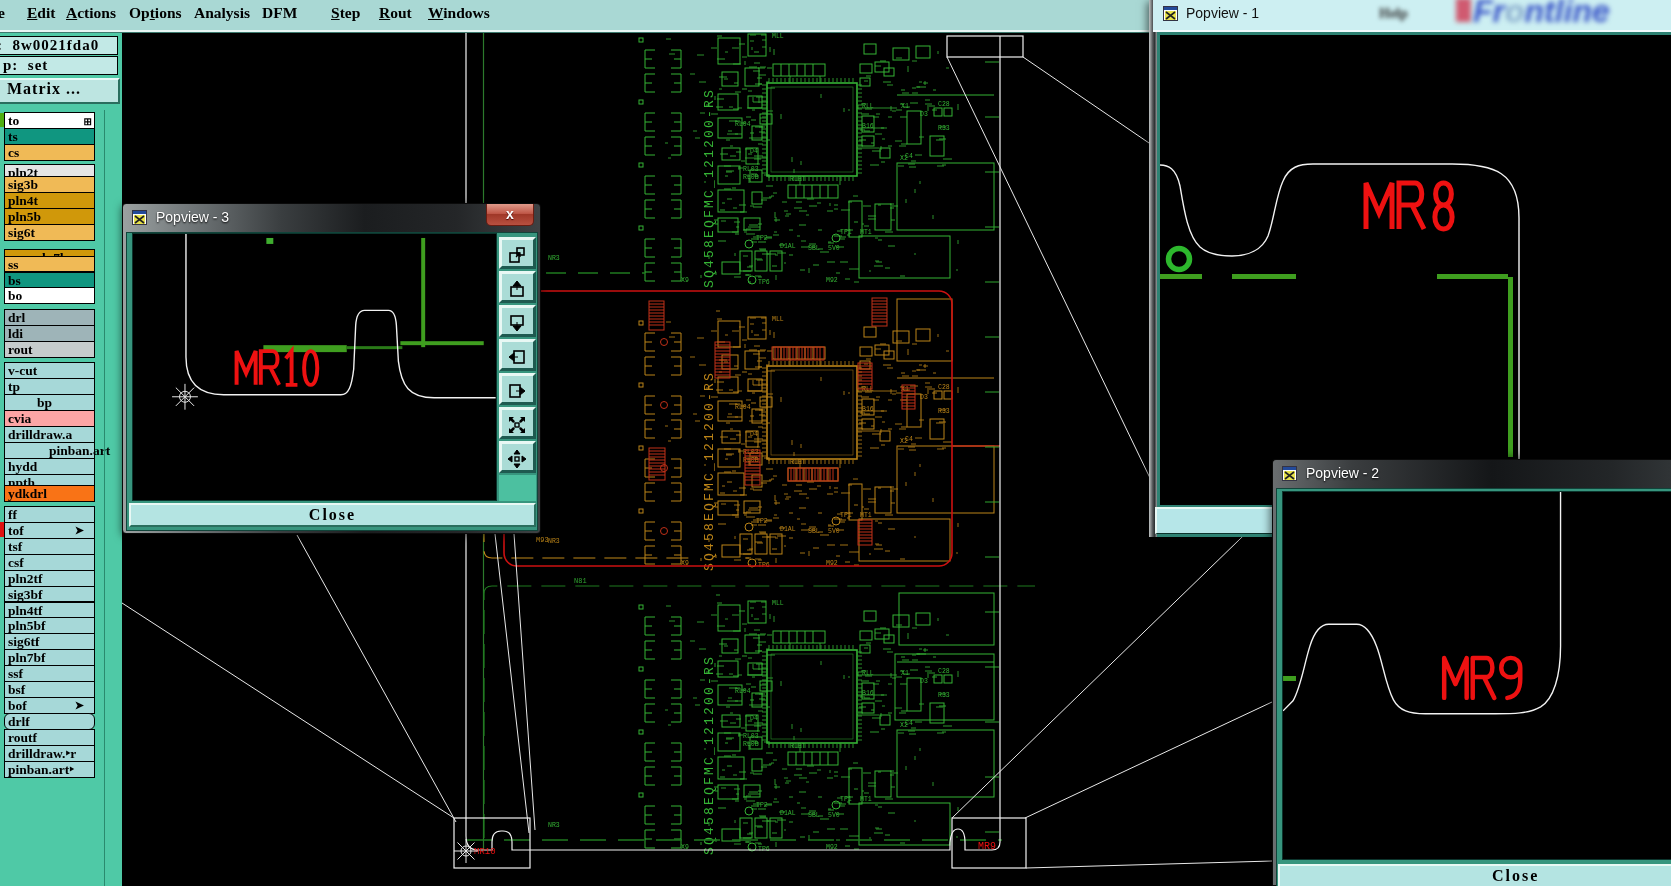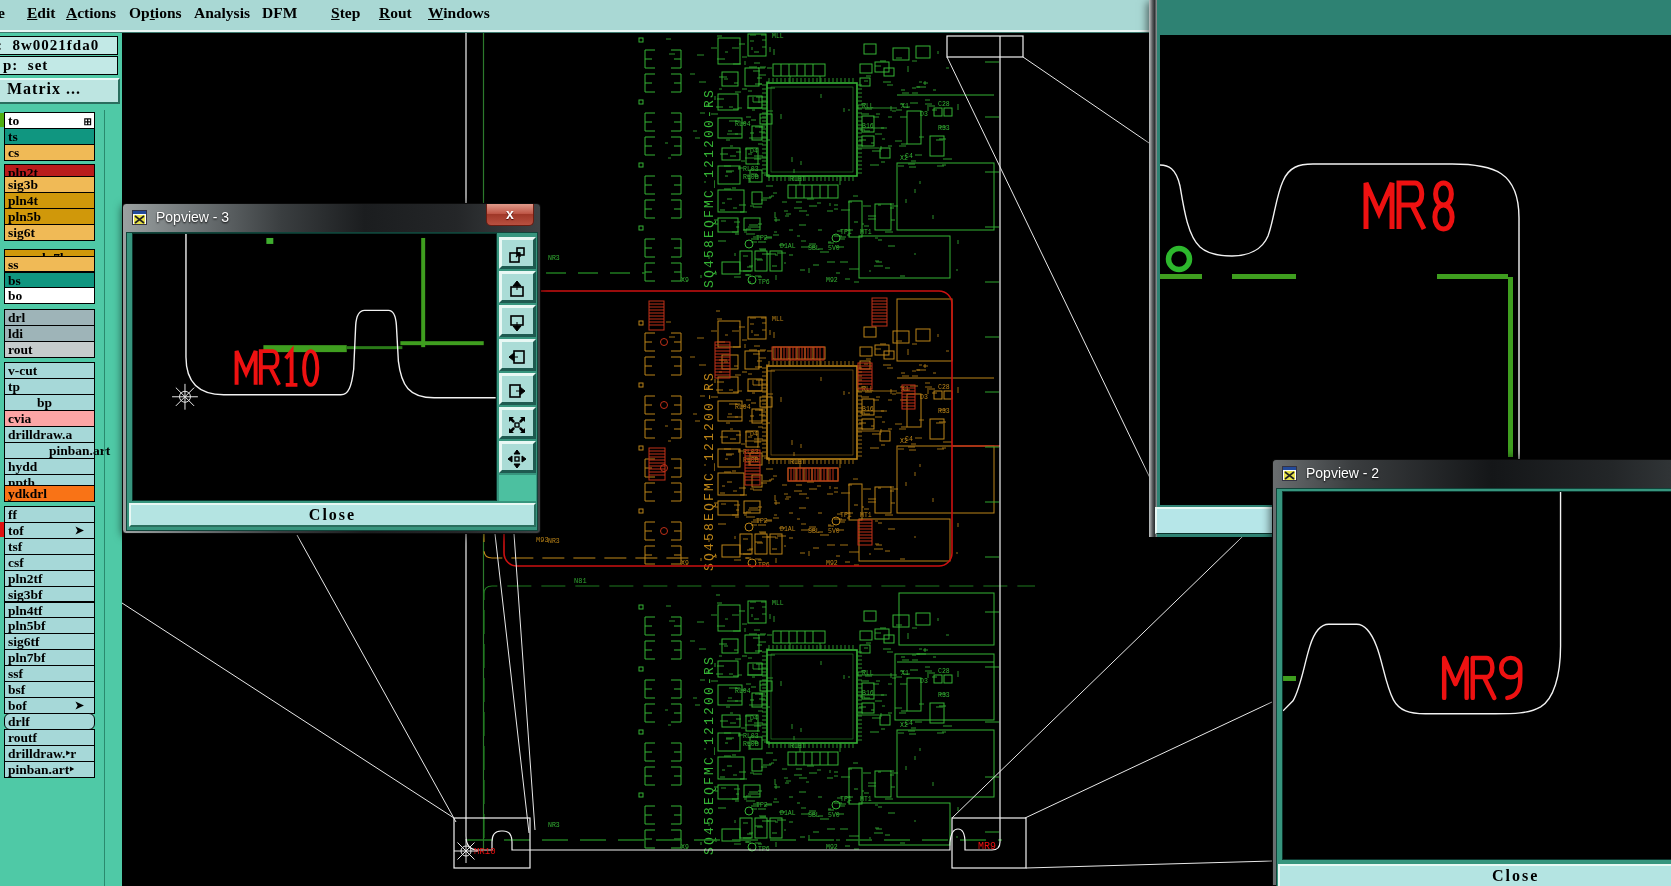--- a/index.html
+++ b/index.html
@@ -36,21 +36,21 @@
   <div class="abs" style="left:-30px;top:3px;width:148px;height:19px;background:#c2e9e6;border:1px solid #000;font-family:'Liberation Serif',serif;font-weight:bold;font-size:15px;letter-spacing:1px;padding-left:26px;">:&nbsp; 8w0021fda0</div>
 
   <div class="abs" style="left:-30px;top:23px;width:148px;height:19px;background:#c2e9e6;border:1px solid #000;font-family:'Liberation Serif',serif;font-weight:bold;font-size:15px;letter-spacing:1px;padding-left:32px;">p:&nbsp; set</div>
 
   <div class="abs" style="left:-30px;top:45px;width:150px;height:26px;background:#bde5e1;border:1px solid #000;border-top:2px solid #eafaf8;border-left:2px solid #eafaf8;border-right:2px solid #2a6e5e;border-bottom:2px solid #2a6e5e;font-family:'Liberation Serif',serif;font-weight:bold;font-size:16px;letter-spacing:1px;padding-left:35px;">Matrix ...</div>
 
   <div class="abs" style="left:3px;top:77px;width:94px;height:678px;background:#4fc9a6;"></div>
   <div class="lrow" style="top:79.00px;background:#ffffff;">to<span style="position:absolute;right:2px;top:1px;font-size:10px;">⊞</span></div>
   <div class="lrow" style="top:94.95px;background:#109680;">ts</div>
   <div class="lrow" style="top:110.90px;background:#f0ba56;">cs</div>
-  <div class="lrow" style="top:131px;background:#b91c1c;">pln2t</div>
+  <div class="lrow" style="top:131px;background:#e5e5e5;">pln2t</div>
   <div class="lrow" style="top:142.80px;background:#f0ba56;">sig3b</div>
   <div class="lrow" style="top:158.75px;background:#d0980a;">pln4t</div>
   <div class="lrow" style="top:174.70px;background:#d0980a;">pln5b</div>
   <div class="lrow" style="top:190.65px;background:#f0ba56;">sig6t</div>
   <div class="lrow" style="top:216px;background:#d0980a;text-align:center;">pln7b</div>
   <div class="lrow" style="top:222.55px;background:#f0ba56;">ss</div>
   <div class="lrow" style="top:238.50px;background:#109680;">bs</div>
   <div class="lrow" style="top:254.45px;background:#ffffff;">bo</div>
   <div class="lrow" style="top:275.90px;background:#9eb4b8;">drl</div>
   <div class="lrow" style="top:291.85px;background:#9eb4b8;">ldi</div>
@@ -358,20 +358,36 @@
 
   <div class="abs" style="left:376px;top:271px;width:37px;height:26px;background:#4cc0a0;"></div>
 
   <div class="abs" style="left:6px;top:299px;width:407px;height:24px;background:#b4e4e2;border:1px solid #0d332c;border-top:2px solid #e8f8f4;border-left:2px solid #e8f8f4;border-right:2px solid #2a6e5e;border-bottom:2px solid #2a6e5e;text-align:center;font-family:'Liberation Serif',serif;font-weight:bold;font-size:16px;line-height:20px;letter-spacing:2px;">Close</div>
 </div>
 
 <div class="abs" id="pv1" style="left:1149px;top:0;width:522px;height:537px;background:#2e8273;box-shadow:-2px 2px 8px rgba(0,0,0,0.55);">
 
   <div class="abs" style="left:0;top:0;width:8px;height:537px;background:linear-gradient(90deg,#c0c4c4 0%,#55595b 45%,#2e3234 70%,#9aa0a0 100%);"></div>
 
+  <div class="abs" style="left:4px;top:0;width:518px;height:32px;background:#cdeff2;border-bottom:2px solid #f4fdff;">
+    <div class="abs" style="left:10px;top:6px;width:17px;height:17px;">
+      <span class="abs" style="left:0;top:0;width:15px;height:15px;background:#fdfdfd;border:1px solid #334;">
+          <span class="abs" style="left:0;top:0;width:13px;height:3px;background:#234a9a;"></span>
+          <span class="abs" style="left:1px;top:4px;width:11px;height:9px;background:#e8e24a;"></span>
+          <svg class="abs" style="left:1px;top:4px;" width="11" height="9">
+            <path d="M1,1 L10,8 M10,1 L1,8" stroke="#222" stroke-width="1.6"></path>
+          </svg>
+        </span>
+    </div>
+    <div class="abs" style="left:33px;top:5px;font-size:14px;color:#111;">Popview - 1</div>
+
+    <div class="abs" style="left:226px;top:6px;font-family:'Liberation Serif',serif;font-weight:bold;font-size:14px;color:#333;filter:blur(2px);">Help</div>
+    <div class="abs" style="left:303px;top:-2px;width:15px;height:24px;background:#d05a70;filter:blur(2.5px);"></div>
+    <div class="abs" style="left:320px;top:-7px;font-family:'Liberation Sans',sans-serif;font-weight:bold;font-size:32px;font-style:italic;color:#3a55c8;filter:blur(2.5px);letter-spacing:0px;">Fr<span style="color:#88aacc">o</span>ntline</div>
+  </div>
 
   <svg class="abs" style="left:11px;top:35px;background:#000;" width="511" height="470" viewBox="1160 35 511 470">
 
     <rect x="1508" y="277" width="5" height="180" fill="#3f9e1f"></rect>
 
     <rect x="1160" y="274" width="42" height="5" fill="#3f9e1f"></rect>
     <rect x="1232" y="274" width="64" height="5" fill="#3f9e1f"></rect>
     <rect x="1437" y="274" width="71" height="5" fill="#3f9e1f"></rect>
 
     <circle cx="1179" cy="259" r="10.5" fill="none" stroke="#2db82d" stroke-width="5.5"></circle>

